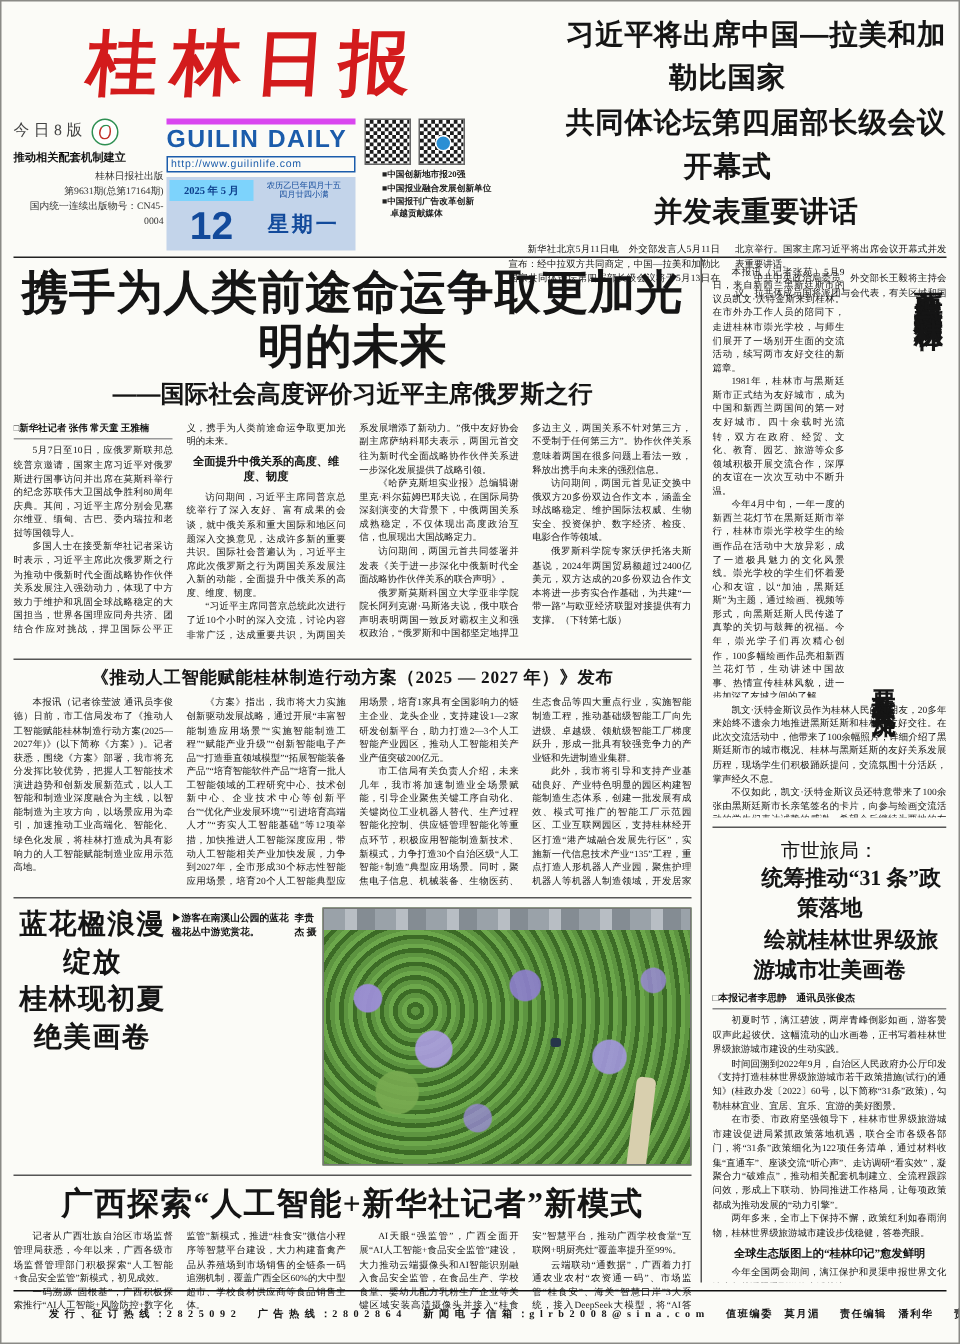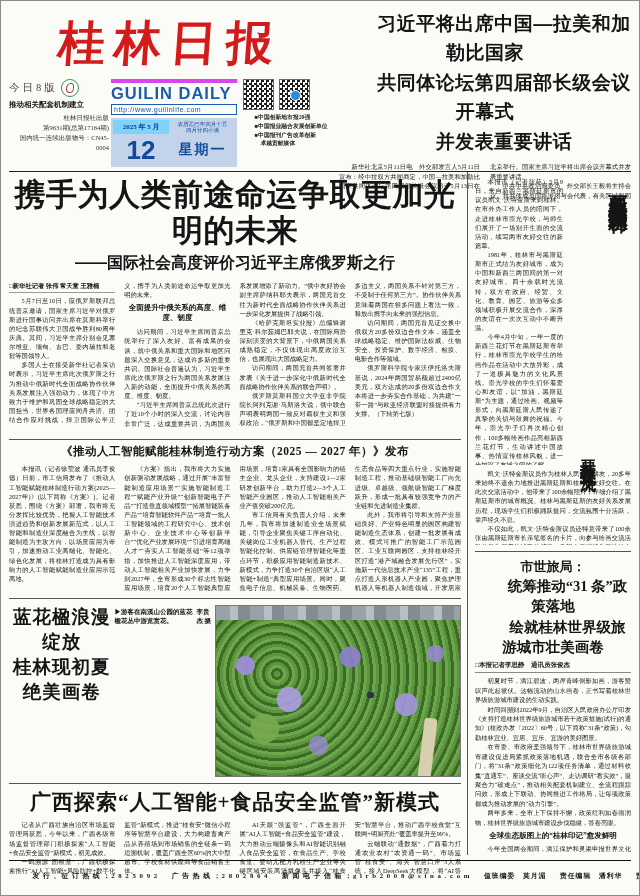--- a/index.html
+++ b/index.html
@@ -98,21 +98,21 @@
   
   .ra{display:flex;height:288px;}
   .ra-narrow{width:88px;flex:none;font-size:6.3px;line-height:1.45;text-align:justify;overflow:hidden;}
   .ra-vert{flex:1;position:relative;}
   .v-main{writing-mode:vertical-rl;font-size:19px;font-weight:bold;letter-spacing:1.5px;
           position:absolute;right:2px;top:2px;max-height:284px;line-height:1.15;}
   .v-sub{writing-mode:vertical-rl;font-size:16px;font-weight:bold;letter-spacing:2px;
          position:absolute;right:34px;bottom:2px;line-height:1.1;}
   .ra-wide{font-size:6.3px;line-height:1.45;text-align:justify;height:76px;overflow:hidden;margin-top:4px;}
   .rb{border-top:1px solid #555;margin-top:6px;padding-top:6px;}
-  .rb-h1{font-size:13px;font-weight:bold;text-align:center;}
+  .rb-h1{font-size:13px;font-weight:normal;text-align:center;}
   .rb-h2{font-size:14.5px;font-weight:bold;text-align:center;line-height:1.4;}
   .rb-byline{font-size:6.5px;font-weight:bold;border-bottom:.5px solid #888;margin:4px 0 3px;padding-bottom:2px;}
   .rb-text{font-size:6.3px;line-height:1.5;text-align:justify;height:292px;overflow:hidden;}
   
   .footer{position:absolute;left:8px;right:8px;bottom:6px;height:26px;border-top:1.5px solid #111;
           display:flex;align-items:center;justify-content:space-between;padding:2px 10px 0;}
   .footer p{font-size:6.8px;font-weight:bold;letter-spacing:1px;white-space:nowrap;}
 </style>
 </head>
 <body>
@@ -224,21 +224,21 @@
           </div>
         </div>
         <div class="photo">
           <div class="photo-bldg"></div>
           <div class="photo-path"></div>
           <div class="photo-walker"></div>
         </div>
       </div>
 
       <div class="a4">
-        <div class="a4-h">广西探索“人工智能+食品安全监管”新模式</div>
+        <div class="a4-h">广西探索“人工智能+新华社记者”新模式</div>
         <div class="cols4 a4-cols">
             <p class="p">记者从广西壮族自治区市场监督管理局获悉，今年以来，广西各级市场监督管理部门积极探索“人工智能+食品安全监管”新模式，初见成效。</p>
             <p class="p">一码溯源“固根基”，广西积极探索推行“AI人工智能+风险防控+数字化监管”新模式，推进“桂食安”微信小程序等智慧平台建设，大力构建畜禽产品从养殖场到市场销售的全链条一码追溯机制，覆盖广西全区60%的大中型超市、学校食材供应商等食品销售主体。</p>
             <p class="p">AI天眼“强监管”，广西全面开展“AI人工智能+食品安全监管”建设，大力推动云端摄像头和AI智能识别融入食品安全监管，在食品生产、学校食堂、婴幼儿配方乳粉生产企业等关键区域安装高清摄像头并接入“桂食安”智慧平台，推动广西学校食堂“互联网+明厨亮灶”覆盖率提升至99%。</p>
             <p class="p">云端联动“通数据”，广西着力打通农业农村“农资通一码”、市场监管“桂食安”、海关“智慧口岸”3大系统，接入DeepSeek大模型，将“AI答疑”和“智能分析”2个板块嵌入广西市场监管综合执法系统，为广西食品安全工作提“智”增效。</p>
           </div>
       </div>
 
     </div>
 

